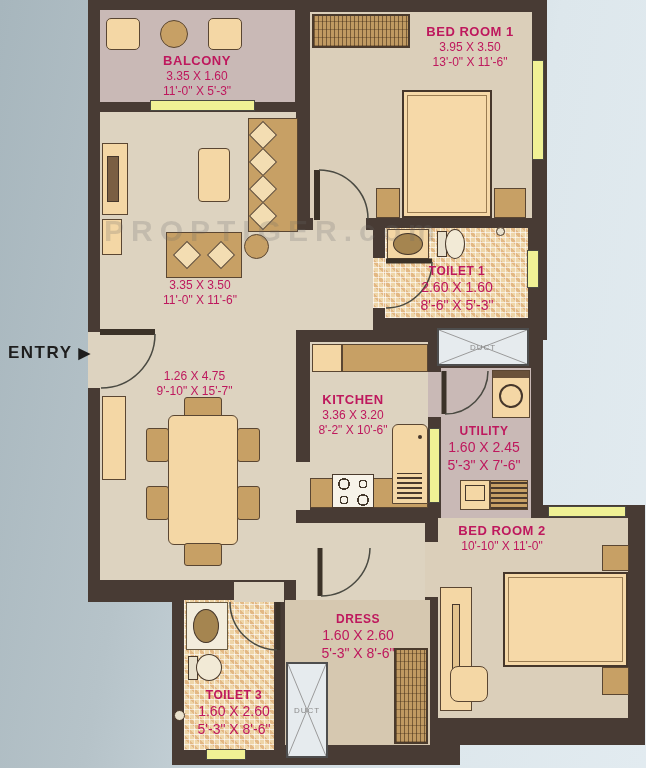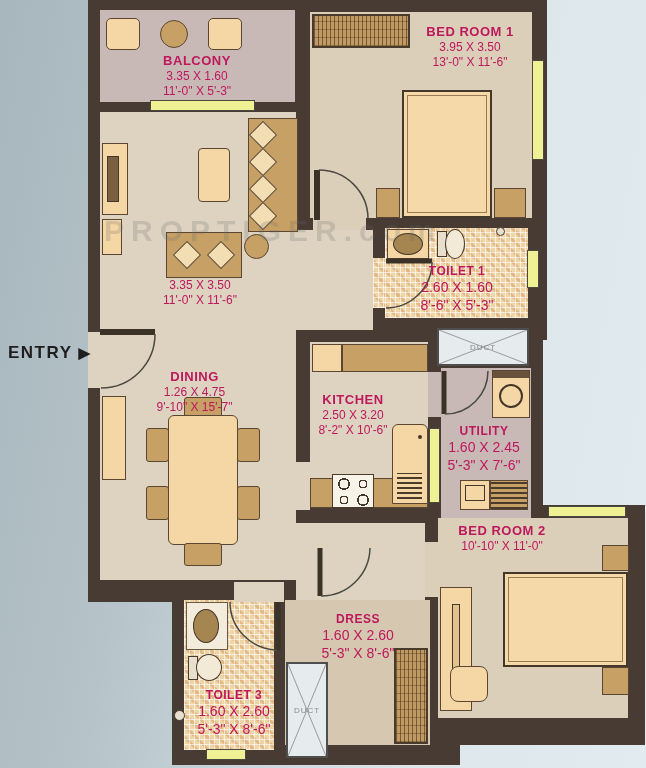--- a/index.html
+++ b/index.html
@@ -223,27 +223,26 @@
   <div class="roomlabel" style="left:120px;top:278px;width:160px;">
     <div class="rdim">3.35 X 3.50</div>
     <div class="rdim">11'-0" X 11'-6"</div>
   </div>
   <div class="roomlabel sm" style="left:392px;top:264px;width:130px;">
     <div class="rname">TOILET 1</div>
     <div class="rdim">2.60 X 1.60</div>
     <div class="rdim">8'-6" X 5'-3"</div>
   </div>
   <div class="roomlabel" style="left:122px;top:369px;width:145px;">
-    <div class="rname">DINING</div>
     <div class="rdim">1.26 X 4.75</div>
     <div class="rdim">9'-10" X 15'-7"</div>
   </div>
   <div class="roomlabel" style="left:305px;top:392px;width:96px;">
     <div class="rname">KITCHEN</div>
-    <div class="rdim">2.50 X 3.20</div>
+    <div class="rdim">3.36 X 3.20</div>
     <div class="rdim">8'-2" X 10'-6"</div>
   </div>
   <div class="roomlabel sm" style="left:443px;top:424px;width:82px;">
     <div class="rname">UTILITY</div>
     <div class="rdim">1.60 X 2.45</div>
     <div class="rdim">5'-3" X 7'-6"</div>
   </div>
   <div class="roomlabel" style="left:422px;top:523px;width:160px;">
     <div class="rname">BED ROOM 2</div>
     <div class="rdim">10'-10" X 11'-0"</div>

